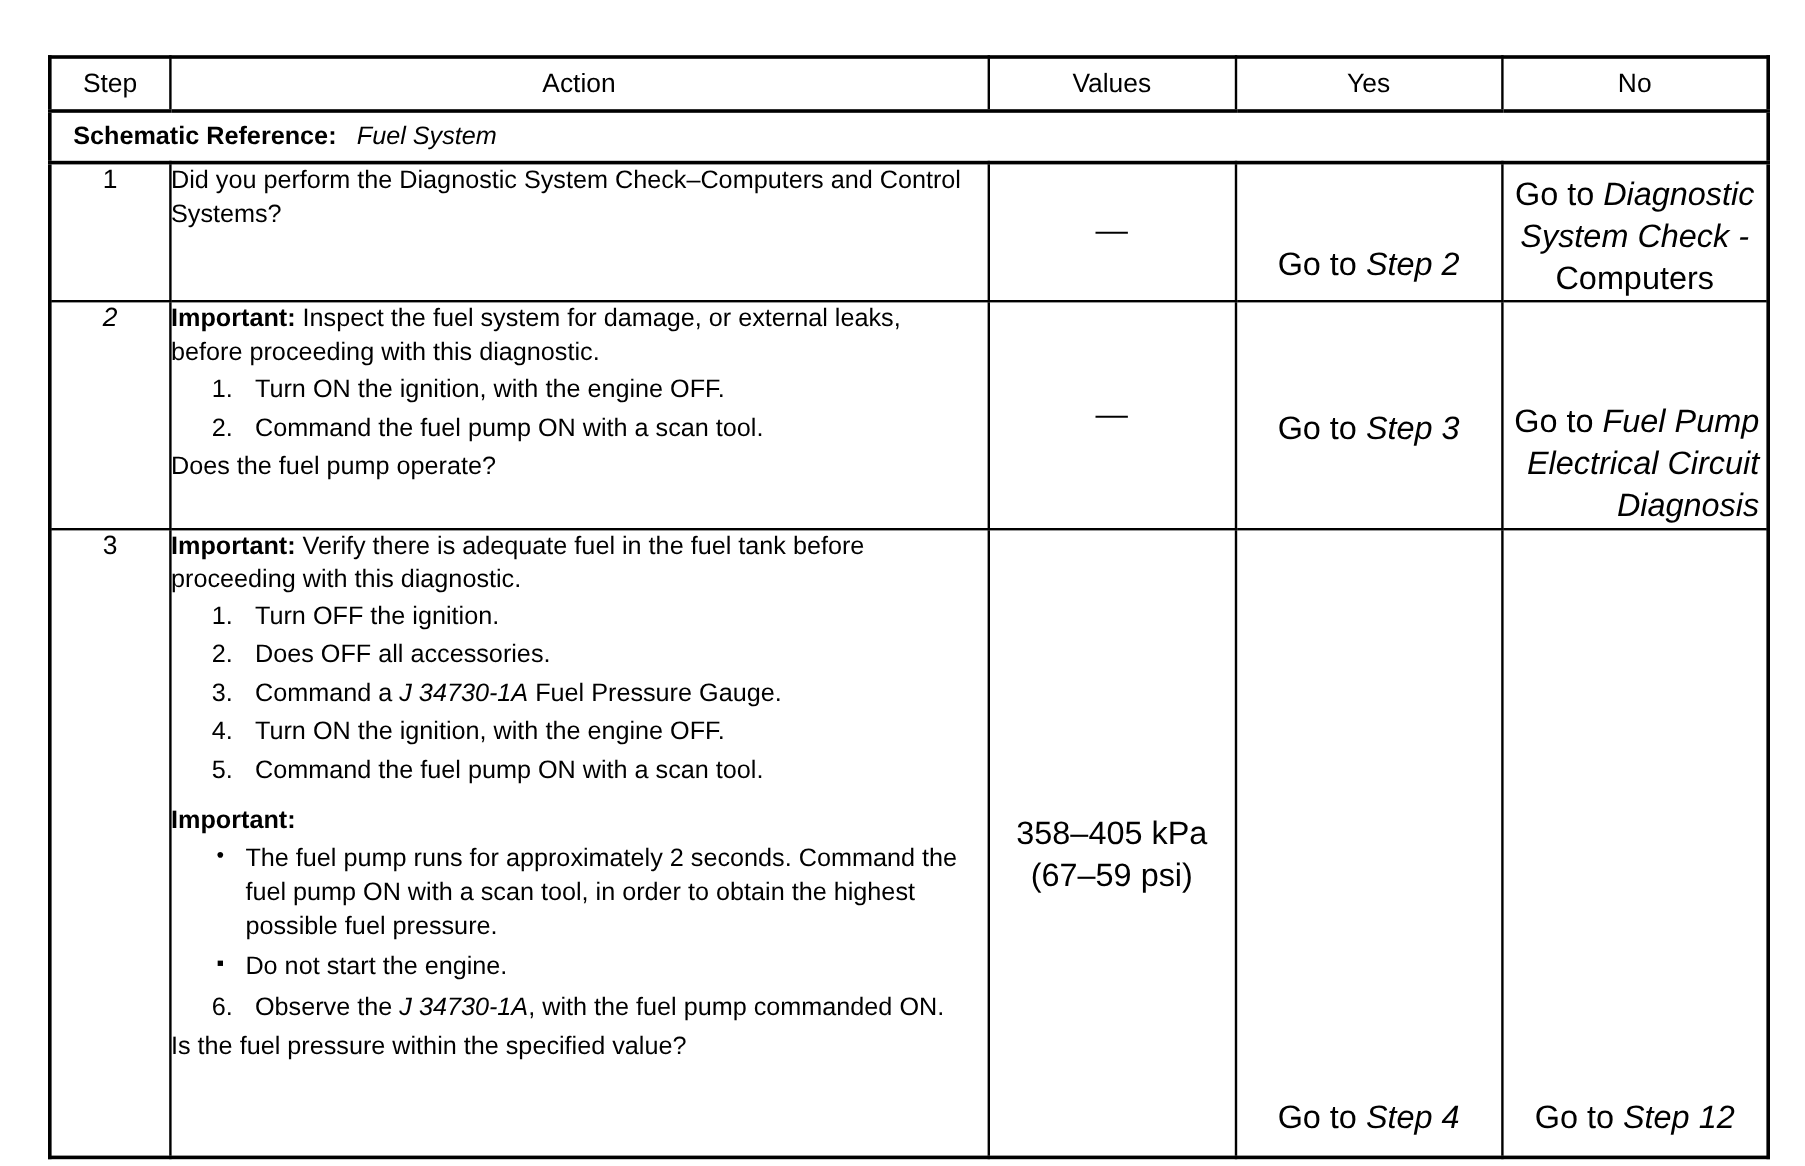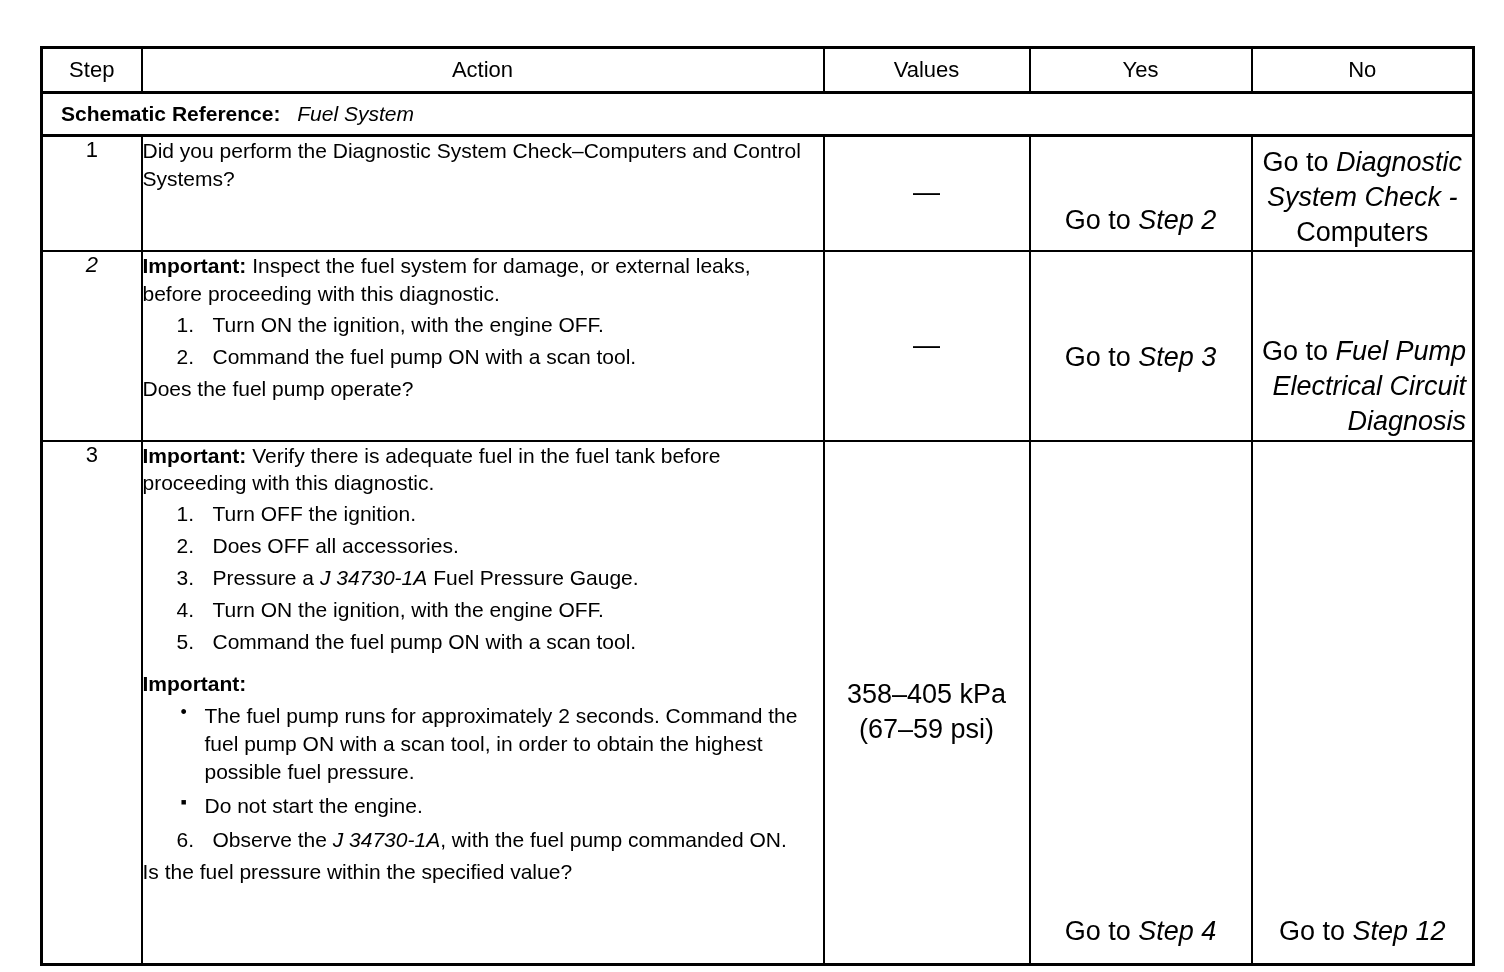--- a/index.html
+++ b/index.html
@@ -219,21 +219,21 @@
           </td>
         </tr>
 
         <tr style="height:524px;">
           <td class="stepnum">3</td>
           <td class="action">
             <p><span class="imp">Important:</span><span> Verify there is adequate fuel in the fuel tank before proceeding with this diagnostic.</span></p>
             <ol class="numlist">
               <li><span class="mark">1.</span><span>Turn OFF the ignition.</span></li>
               <li><span class="mark">2.</span><span>Does OFF all accessories.</span></li>
-              <li><span class="mark">3.</span><span>Pressure a </span><span class="ital">J 34730-1A</span><span> Fuel Pressure Gauge.</span></li>
+              <li><span class="mark">3.</span><span>Command a </span><span class="ital">J 34730-1A</span><span> Fuel Pressure Gauge.</span></li>
               <li><span class="mark">4.</span><span>Turn ON the ignition, with the engine OFF.</span></li>
               <li><span class="mark">5.</span><span>Command the fuel pump ON with a scan tool.</span></li>
             </ol>
             <div class="spacer-sm"></div>
             <p><span class="imp">Important:</span></p>
             <ul class="bullist">
               <li><span class="dot">•</span><span>The fuel pump runs for approximately 2 seconds. Command the fuel pump ON with a scan tool, in order to obtain the highest possible fuel pressure.</span></li>
               <li><span class="dot">▪</span><span>Do not start the engine.</span></li>
             </ul>
             <ol class="numlist">

